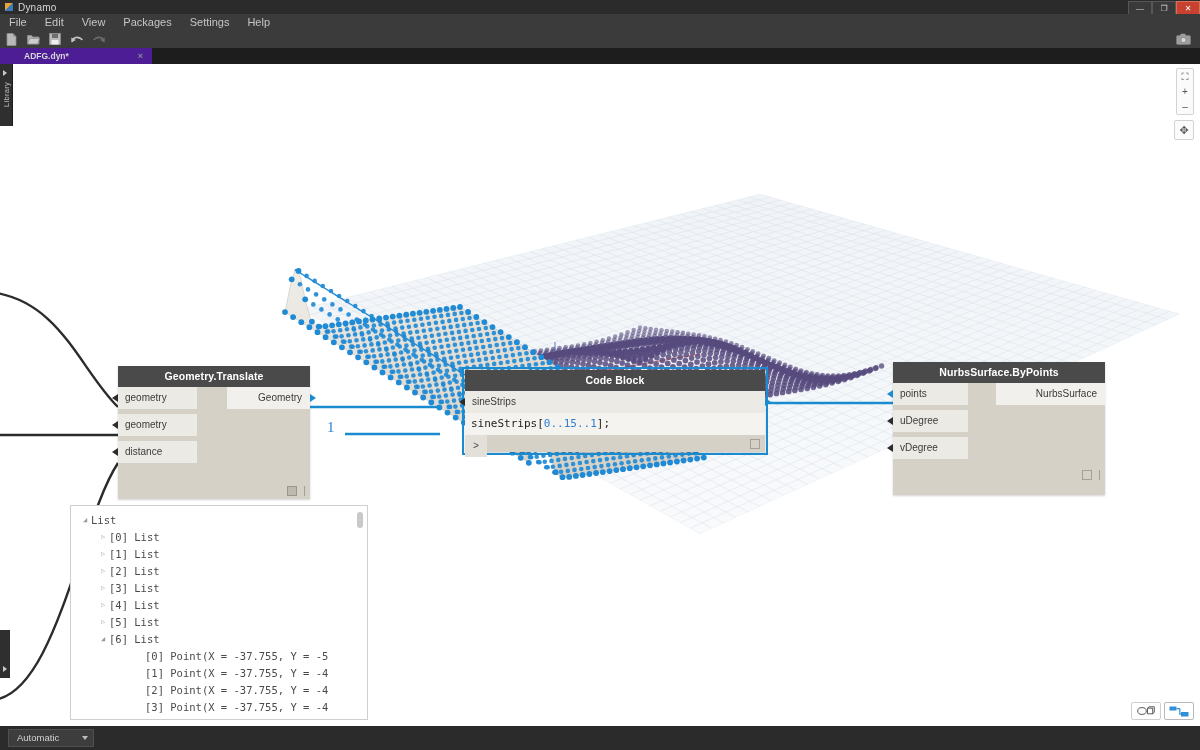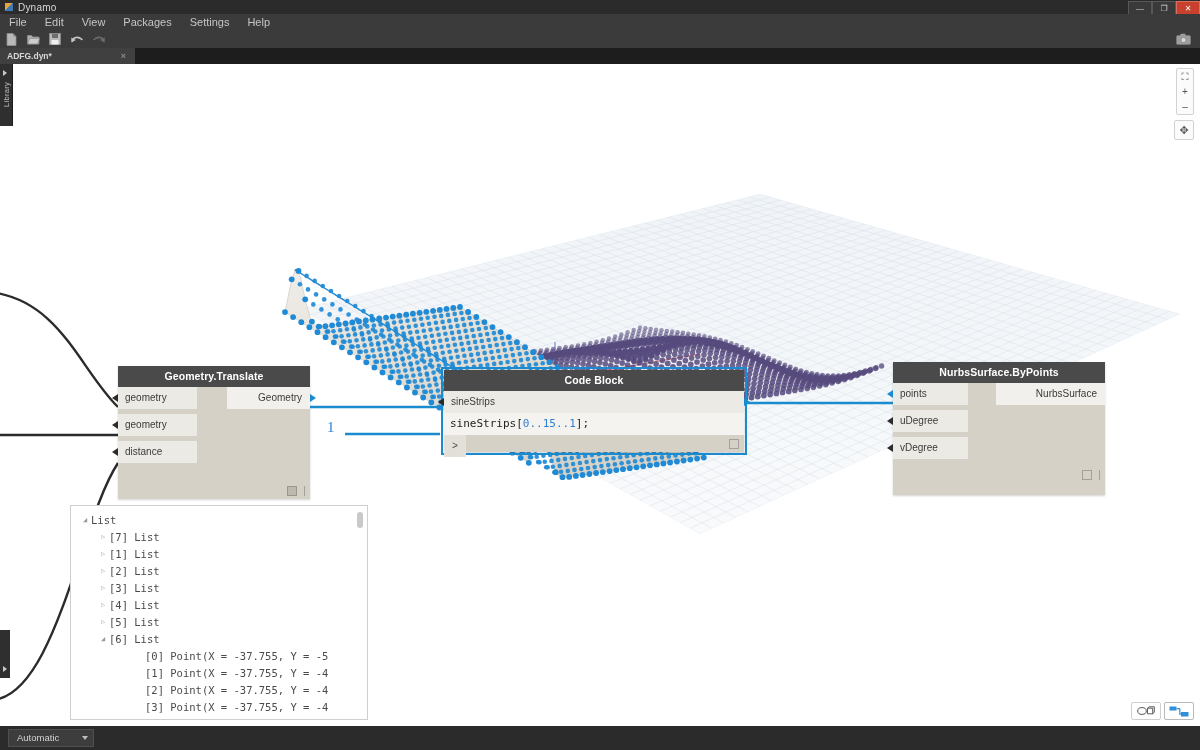--- a/index.html
+++ b/index.html
@@ -41,22 +41,22 @@
   .tbtn svg{display:block;}
   .tbtn.disabled{opacity:.35;}
   .tb-right{position:absolute;right:6px;top:0;height:18px;display:flex;align-items:center;}
 
   
   .tabbar{
     position:absolute;left:0;top:48px;width:1200px;height:16px;
     background:#1d1d1d;display:flex;align-items:stretch;
   }
   .tab{
-    width:128px;background:#404040;color:#d7d7d7;font-size:8.5px;font-weight:bold;
-    display:flex;align-items:center;padding-left:7px;position:relative;
+    width:128px;background:#4c1d95;color:#d7d7d7;font-size:8.5px;font-weight:bold;
+    display:flex;align-items:center;padding-left:24px;position:relative;
   }
   .tab-close{position:absolute;right:9px;top:50%;transform:translateY(-50%);color:#8a8a8a;font-size:9px;}
   .tabbar-rest{flex:1;background:#1d1d1d;}
 
   
   .canvas{
     position:absolute;left:0;top:64px;width:1200px;height:662px;background:#ffffff;overflow:hidden;
   }
 
   
@@ -3073,21 +3073,21 @@
         <div class="port-arrow" style="left:-6px;top:34px;"></div>
         <div class="port-arrow" style="left:-6px;top:61px;"></div>
         <div class="port-arrow r" style="right:-6px;top:7px;"></div>
         <div class="footer">
           <div class="fsq"></div>
           <div class="flace"></div>
         </div>
       </div>
     </div>
 
-    <div class="node selected" style="left:444px;top:306px;width:300px;height:82px;">
+    <div class="node selected" style="left:465px;top:306px;width:300px;height:82px;">
       <div class="hdr">Code Block</div>
       <div class="body" style="height:61px;">
         <div class="cb-row">
           <div class="cb-name">sineStrips</div>
           <div class="cb-code"><span>sineStrips[</span><span class="num">0..15..1</span><span>];</span></div>
           <div class="cb-gt">&gt;</div>
         </div>
         <div class="port-arrow" style="left:-6px;top:7px;"></div>
         <div class="port-arrow r" style="right:-6px;top:7px;"></div>
         <div class="footer">
@@ -3119,21 +3119,21 @@
 
     <div class="listpane" style="left:70px;top:441px;width:296px;height:213px;">
       <div class="lscroll"></div>
       <div id="listRows" style="padding:6px 0 0 8px;">
           <div class="lrow" style="padding-left: 0px;">
             <span class="tri open">◢</span>
             <span>List</span>
           </div>
           <div class="lrow" style="padding-left: 18px;">
             <span class="tri">▷</span>
-            <span>[7] List</span>
+            <span>[0] List</span>
           </div>
           <div class="lrow" style="padding-left: 18px;">
             <span class="tri">▷</span>
             <span>[1] List</span>
           </div>
           <div class="lrow" style="padding-left: 18px;">
             <span class="tri">▷</span>
             <span>[2] List</span>
           </div>
           <div class="lrow" style="padding-left: 18px;">

